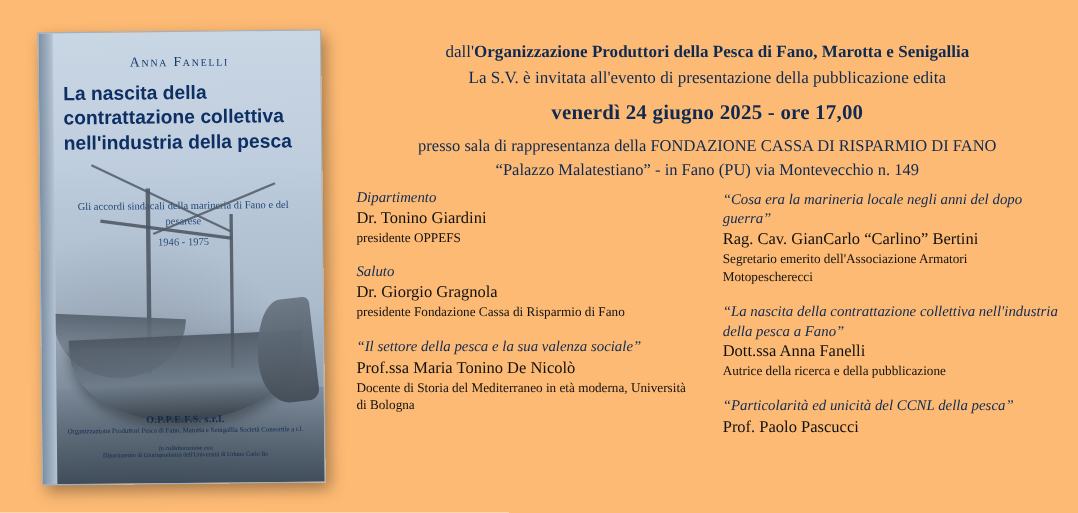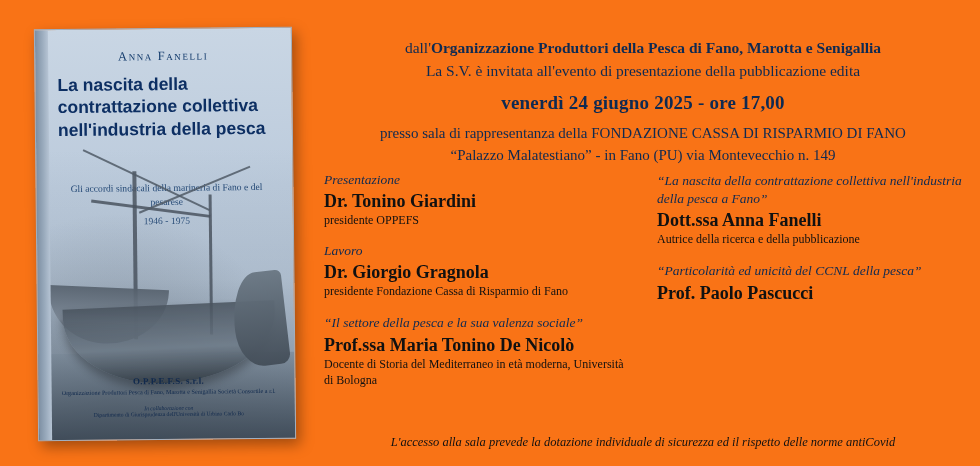--- a/index.html
+++ b/index.html
@@ -9,21 +9,21 @@
     overflow: hidden;
   }
   body {
     background: #ffffff;
     font-family: "Liberation Serif", serif;
     color: #1a1a1a;
   }
   .page {
     position: relative;
     width: 980px; height: 466px;
-    background: #f97316;
+    background: #fdba74;
   }
 
   
   .cover-wrap {
     position: absolute;
     left: 36px; top: 28px;
     width: 258px; height: 412px;
     perspective: 900px;
   }
   .cover {
@@ -191,22 +191,22 @@
     margin-bottom: 1px;
   }
   .block .title-q {
     font-style: italic;
     color: #0e2a52;
     font-size: 13.5px;
     line-height: 1.3;
     margin-bottom: 1px;
   }
   .block .name {
-    font-weight: bold;
-    font-size: 18px;
+    font-weight: normal;
+    font-size: 15px;
     color: #111;
     line-height: 1.35;
   }
   .block .desc {
     font-size: 12px;
     color: #111;
     line-height: 1.32;
   }
 
   .footnote {
@@ -264,45 +264,49 @@
       <div class="l1">La S.V. è invitata all'evento di presentazione della pubblicazione edita</div>
       <div class="date">venerdì 24 giugno 2025 - ore 17,00</div>
       <div class="l3">presso sala di rappresentanza della FONDAZIONE CASSA DI RISPARMIO DI FANO</div>
       <div class="l4">“Palazzo Malatestiano” - in Fano (PU) via Montevecchio n. 149</div>
     </div>
 
     <div class="columns">
 
       <div class="col col-left">
         <div class="block">
-          <div class="role">Presentazione</div>
+          <div class="role">Dipartimento</div>
           <div class="name">Dr. Tonino Giardini</div>
           <div class="desc">presidente OPPEFS</div>
         </div>
         <div class="block">
-          <div class="role">Lavoro</div>
+          <div class="role">Saluto</div>
           <div class="name">Dr. Giorgio Gragnola</div>
           <div class="desc">presidente Fondazione Cassa di Risparmio di Fano</div>
         </div>
         <div class="block">
           <div class="title-q">“Il settore della pesca e la sua valenza sociale”</div>
           <div class="name">Prof.ssa Maria Tonino De Nicolò</div>
           <div class="desc">Docente di Storia del Mediterraneo in età moderna, Università di Bologna</div>
         </div>
       </div>
 
       <div class="col col-right">
         <div class="block">
+          <div class="title-q">“Cosa era la marineria locale negli anni del dopo guerra”</div>
+          <div class="name">Rag. Cav. GianCarlo “Carlino” Bertini</div>
+          <div class="desc">Segretario emerito dell'Associazione Armatori Motopescherecci</div>
+        </div>
+        <div class="block">
           <div class="title-q">“La nascita della contrattazione collettiva nell'industria della pesca a Fano”</div>
           <div class="name">Dott.ssa Anna Fanelli</div>
           <div class="desc">Autrice della ricerca e della pubblicazione</div>
         </div>
         <div class="block">
           <div class="title-q">“Particolarità ed unicità del CCNL della pesca”</div>
           <div class="name">Prof. Paolo Pascucci</div>
         </div>
       </div>
 
     </div>
 
-    <div class="footnote">L'accesso alla sala prevede la dotazione individuale di sicurezza ed il rispetto delle norme antiCovid</div>
   </div>
 </div>
 
 </body></html>

